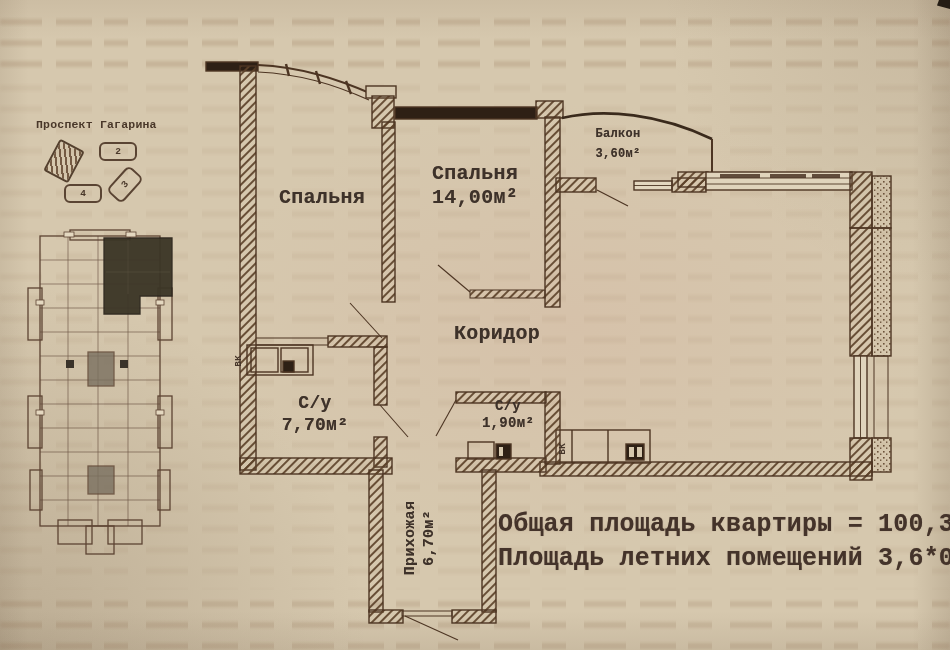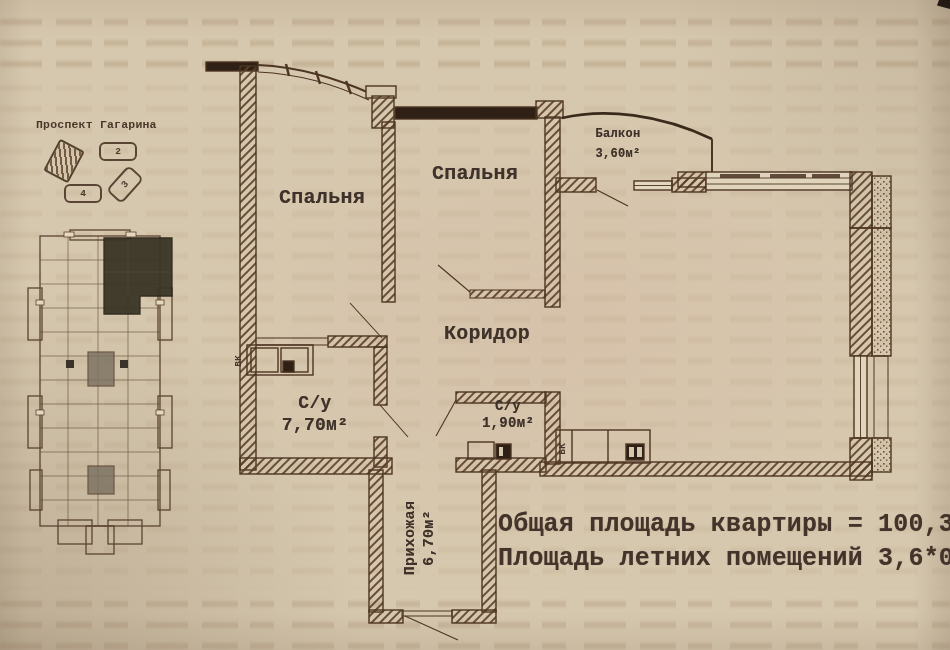--- a/index.html
+++ b/index.html
@@ -214,28 +214,29 @@
   </div>
   <div class="blk" style="left:64px;top:184px;width:34px;height:15px;">
     <span>4</span>
   </div>
 
   <div class="lbl" style="left:252px;top:186px;width:140px;font-size:20px;line-height:24px;">
     <span>Спальня</span>
   </div>
   <div class="lbl" style="left:405px;top:162px;width:140px;font-size:20px;line-height:24px;">
     <span>Спальня</span>
+    <span class="area">14,00м²</span>
   </div>
   <div class="lbl" style="left:558px;top:124px;width:120px;font-size:12px;line-height:20px;">
     <span>Балкон</span>
     <span class="area">3,60м²</span>
   </div>
   <div class="lbl" style="left:610px;top:298px;width:220px;font-size:20px;line-height:24px;">
   </div>
-  <div class="lbl" style="left:417px;top:322px;width:140px;font-size:20px;line-height:24px;">
+  <div class="lbl" style="left:427px;top:322px;width:140px;font-size:20px;line-height:24px;">
     <span>Коридор</span>
   </div>
   <div class="lbl" style="left:265px;top:392px;width:100px;font-size:18px;line-height:22px;">
     <span>С/у</span>
     <span class="area">7,70м²</span>
   </div>
   <div class="lbl" style="left:463px;top:398px;width:90px;font-size:14px;line-height:17px;">
     <span>С/у</span>
     <span class="area">1,90м²</span>
   </div>

